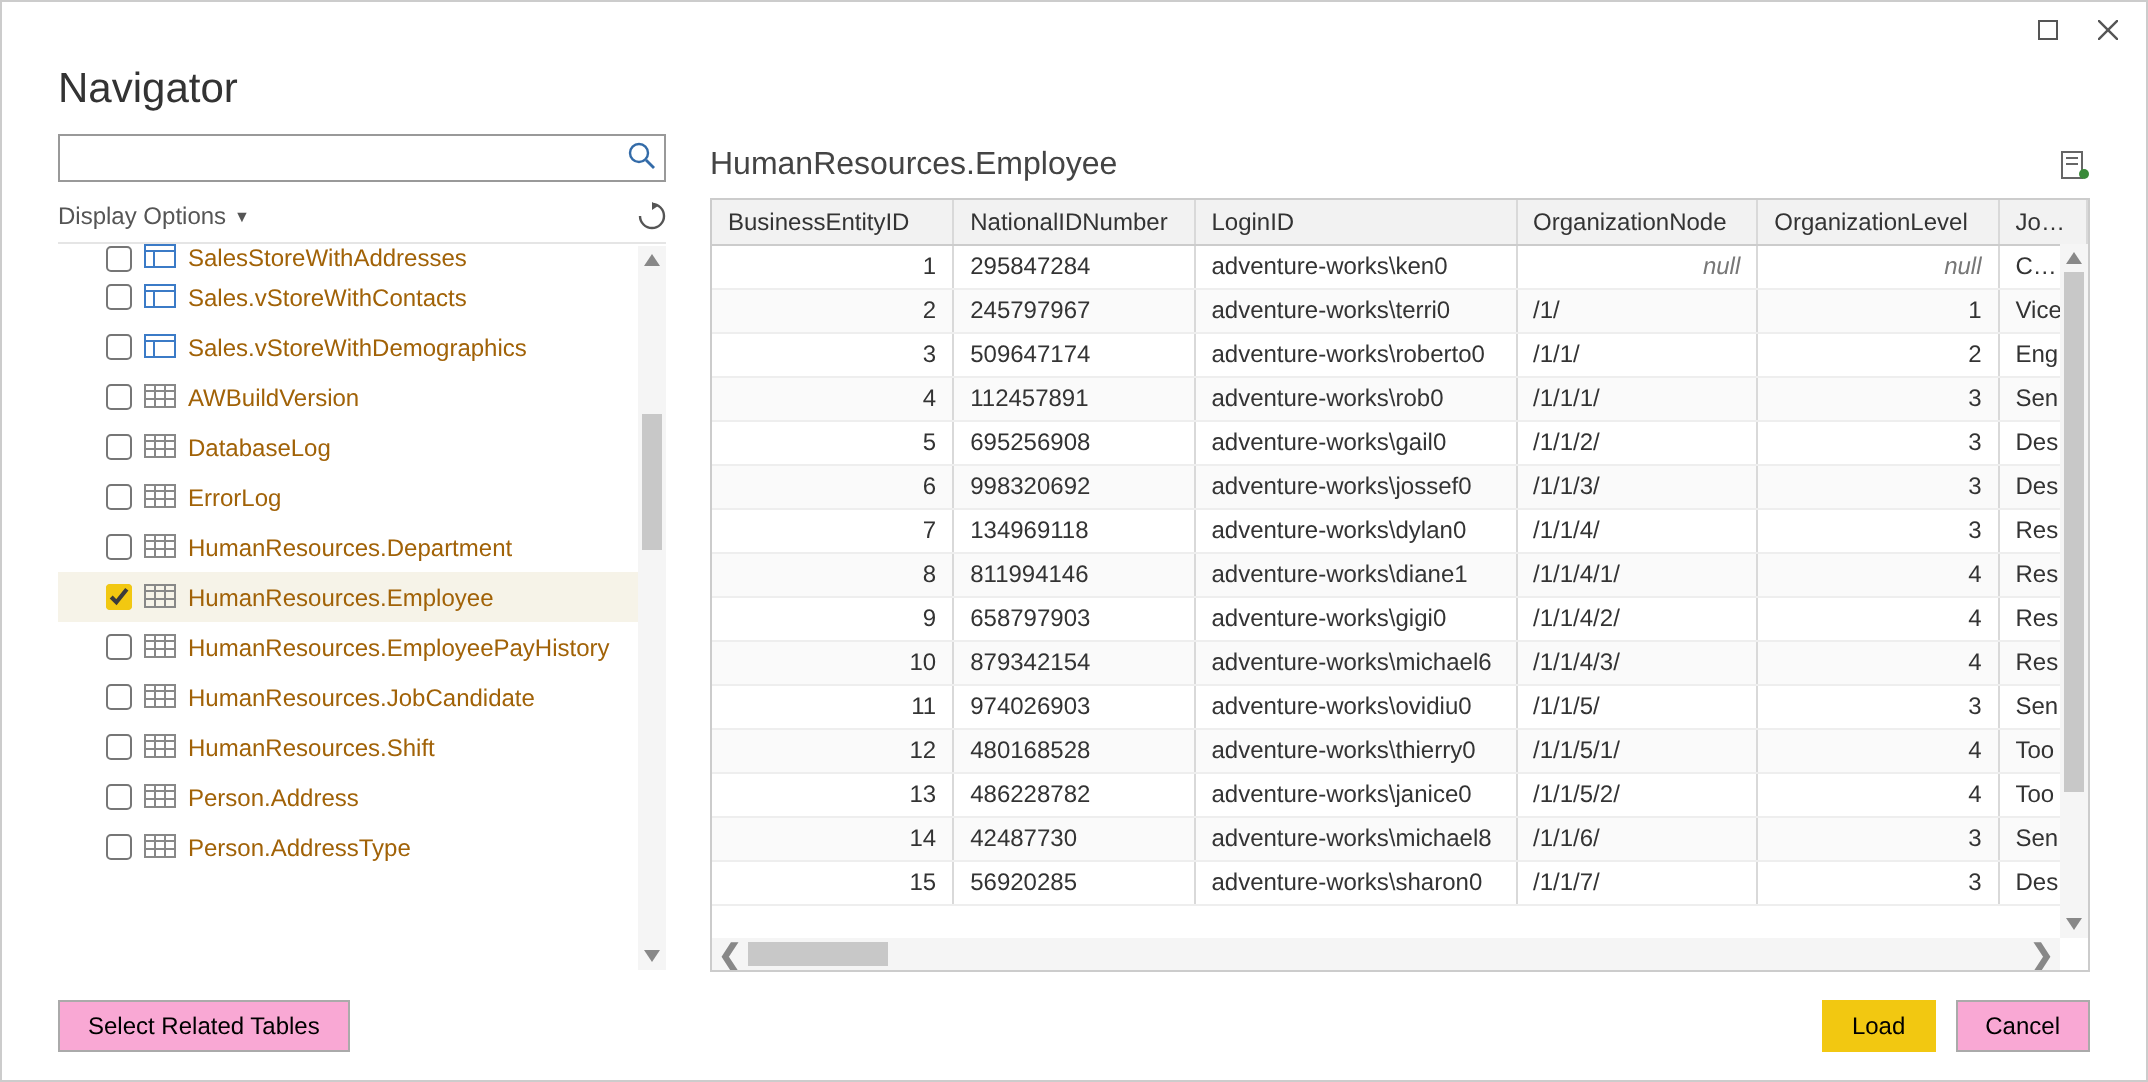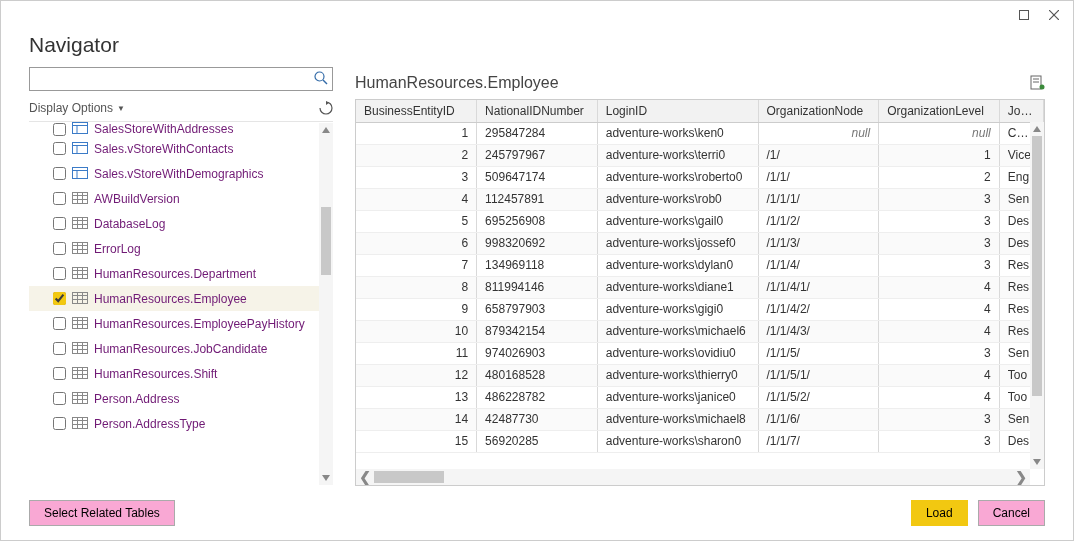--- a/index.html
+++ b/index.html
@@ -17,21 +17,21 @@
     .options-row { display: flex; align-items: center; justify-content: space-between; height: 26px; color: #555; }
     .options-row .do { display: flex; align-items: center; gap: 4px; cursor: pointer; justify-content: flex-end; }
     .options-row .refresh { cursor: pointer; color: #555; }
     .tree-wrap { flex: 1; border-top: 1px solid #e5e5e5; overflow: hidden; position: relative; background: #fff; }
     .tree { height: 100%; overflow-y: hidden; }
     .tree::-webkit-scrollbar { width: 14px; }
     .tree-item { display: flex; align-items: center; height: 25px; padding-left: 24px; gap: 6px; cursor: pointer; }
     .tree-item.truncated-top { color: #bbb; height: 14px; overflow: hidden; align-items: flex-end; }
     .tree-item input[type=checkbox] { width: 13px; height: 13px; accent-color: #f2c811; }
     .tree-item .ico { width: 16px; height: 14px; display: inline-flex; align-items: center; justify-content: center; }
-    .tree-item .lbl { white-space: nowrap; overflow: hidden; text-overflow: ellipsis; flex: 1; color: #701a75; }
+    .tree-item .lbl { white-space: nowrap; overflow: hidden; text-overflow: ellipsis; flex: 1; color: #a16207; }
     .tree-item.sel { background: #f6f3e8; }
     .tree-scrollbar { position: absolute; right: 0; top: 1px; width: 14px; height: calc(100% - 2px); background: #f5f5f5; }
     .tree-scrollbar .up, .tree-scrollbar .down { height: 14px; display: flex; align-items: center; justify-content: center; color: #888; cursor: pointer; }
     .tree-scrollbar .thumb { position: absolute; left: 2px; width: 10px; background: #c8c8c8; cursor: pointer; }
     .right-pane { flex: 1; display: flex; flex-direction: column; overflow: hidden; }
     .preview-header { display: flex; align-items: center; justify-content: space-between; height: 32px; }
     .preview-header h2 { font-size: 16px; font-weight: 400; color: #444; }
     .table-wrap { flex: 1; border: 1px solid #ccc; overflow: hidden; position: relative; }
     table { border-collapse: collapse; width: 100%; table-layout: fixed; }
     th, td { border-right: 1px solid #d9d9d9; border-bottom: 1px solid #eee; padding: 3px 8px; font-size: 12px; height: 22px; white-space: nowrap; overflow: hidden; text-overflow: ellipsis; }

